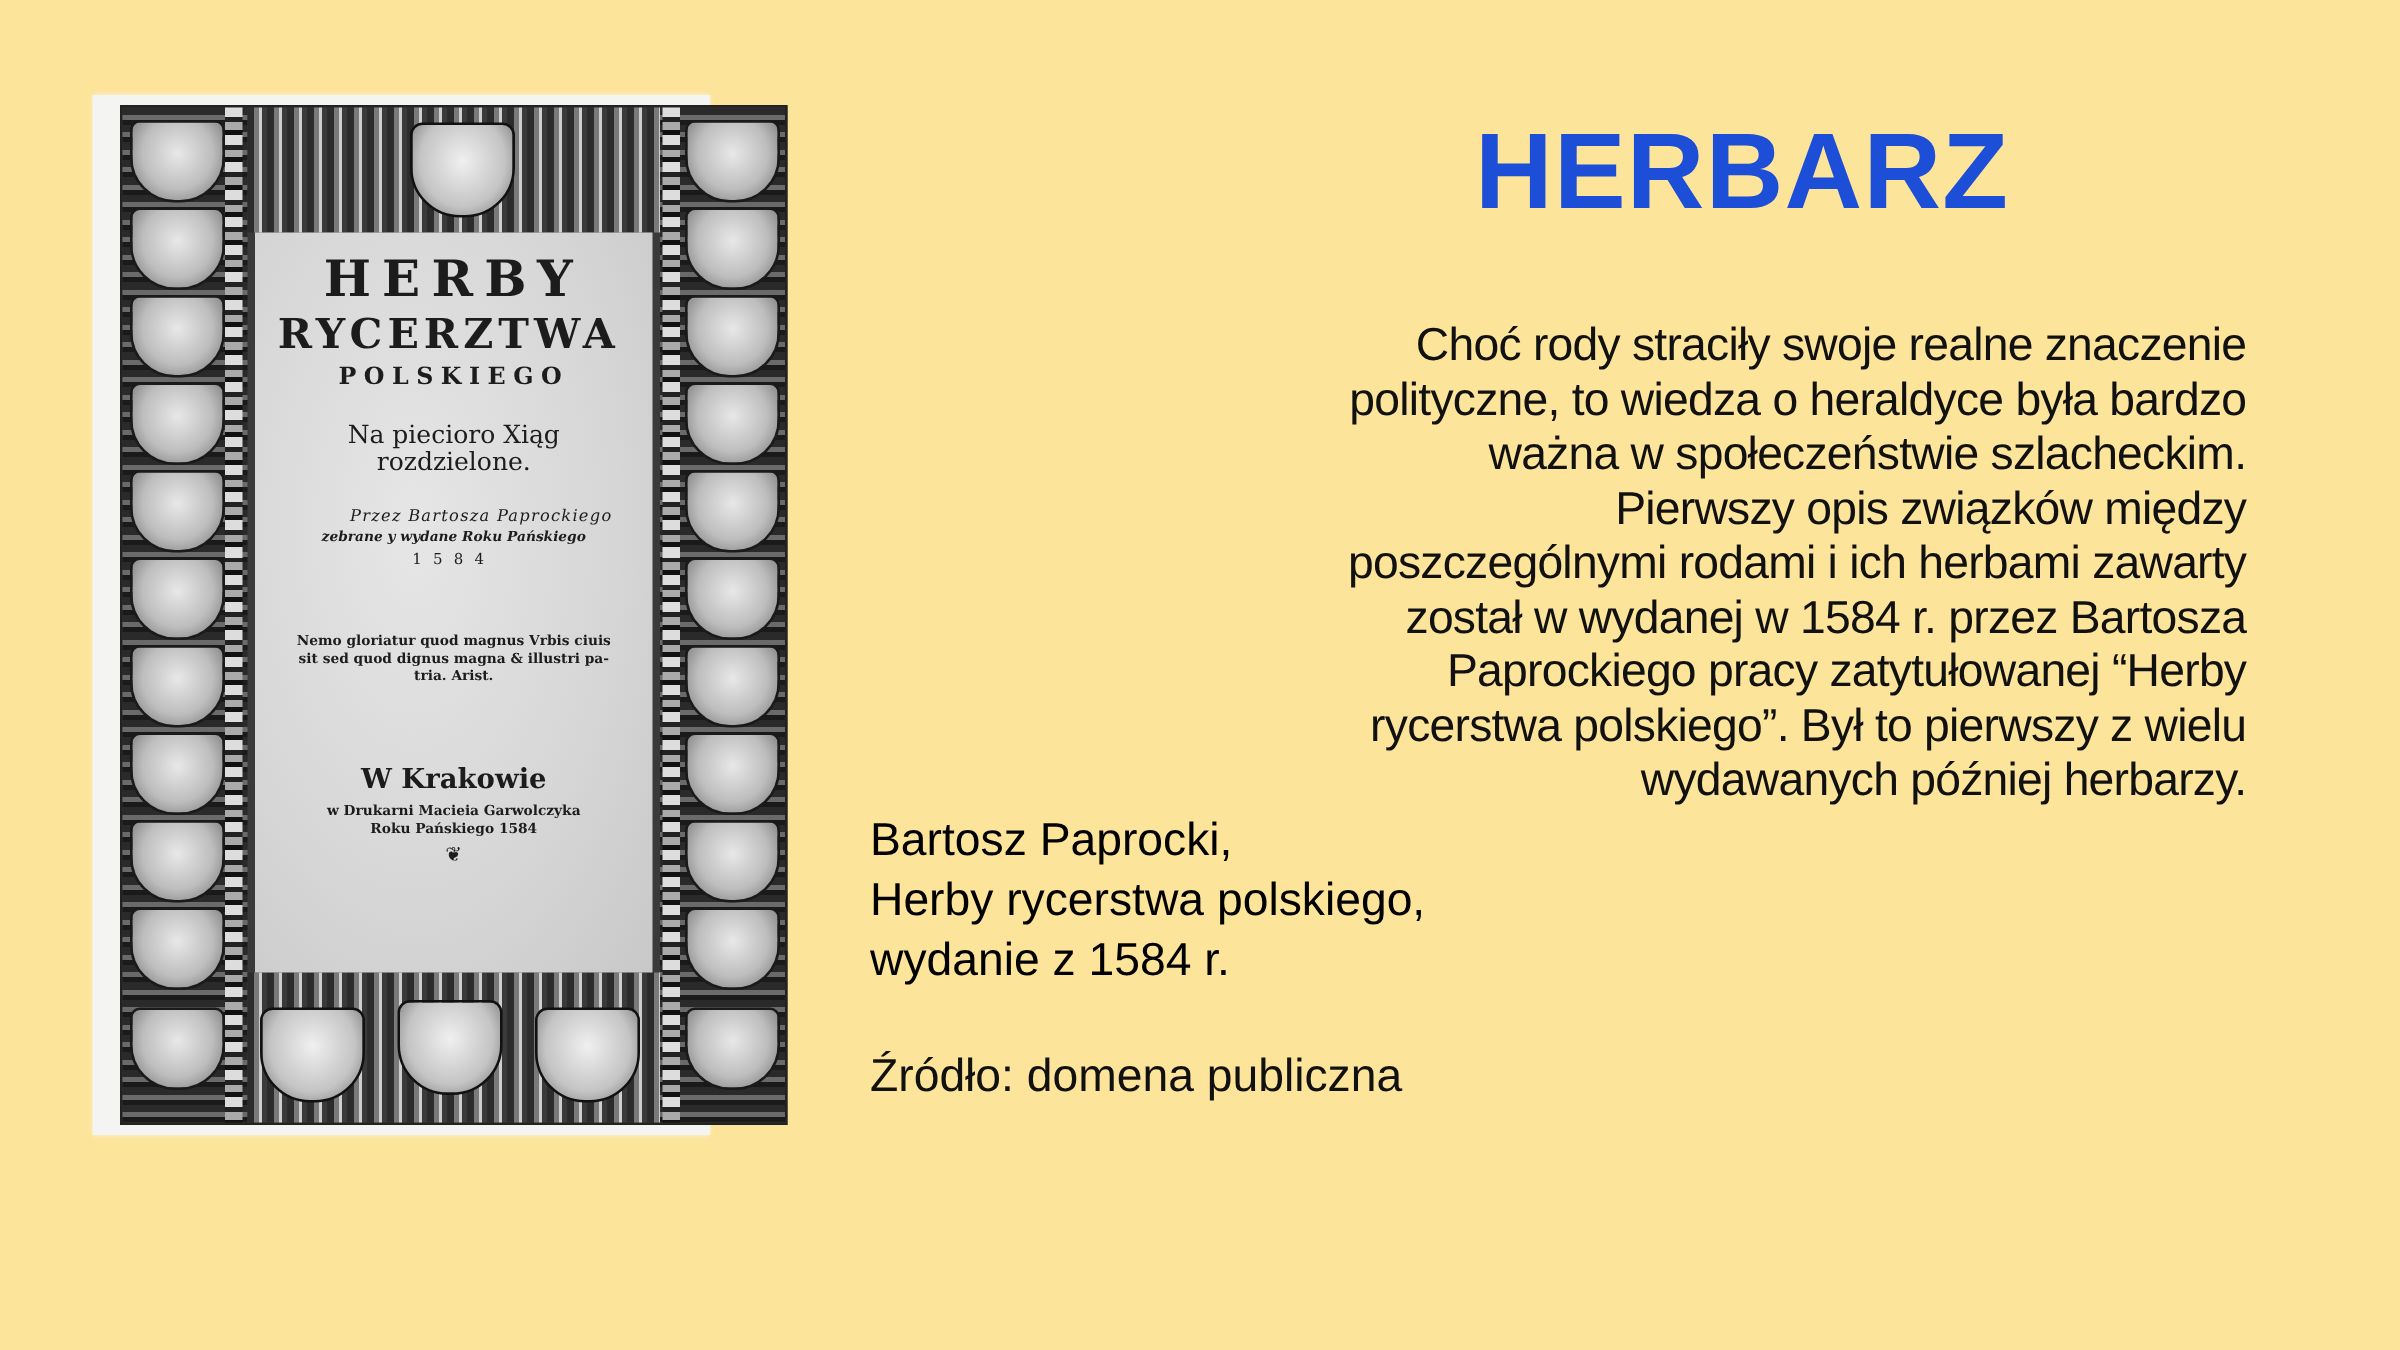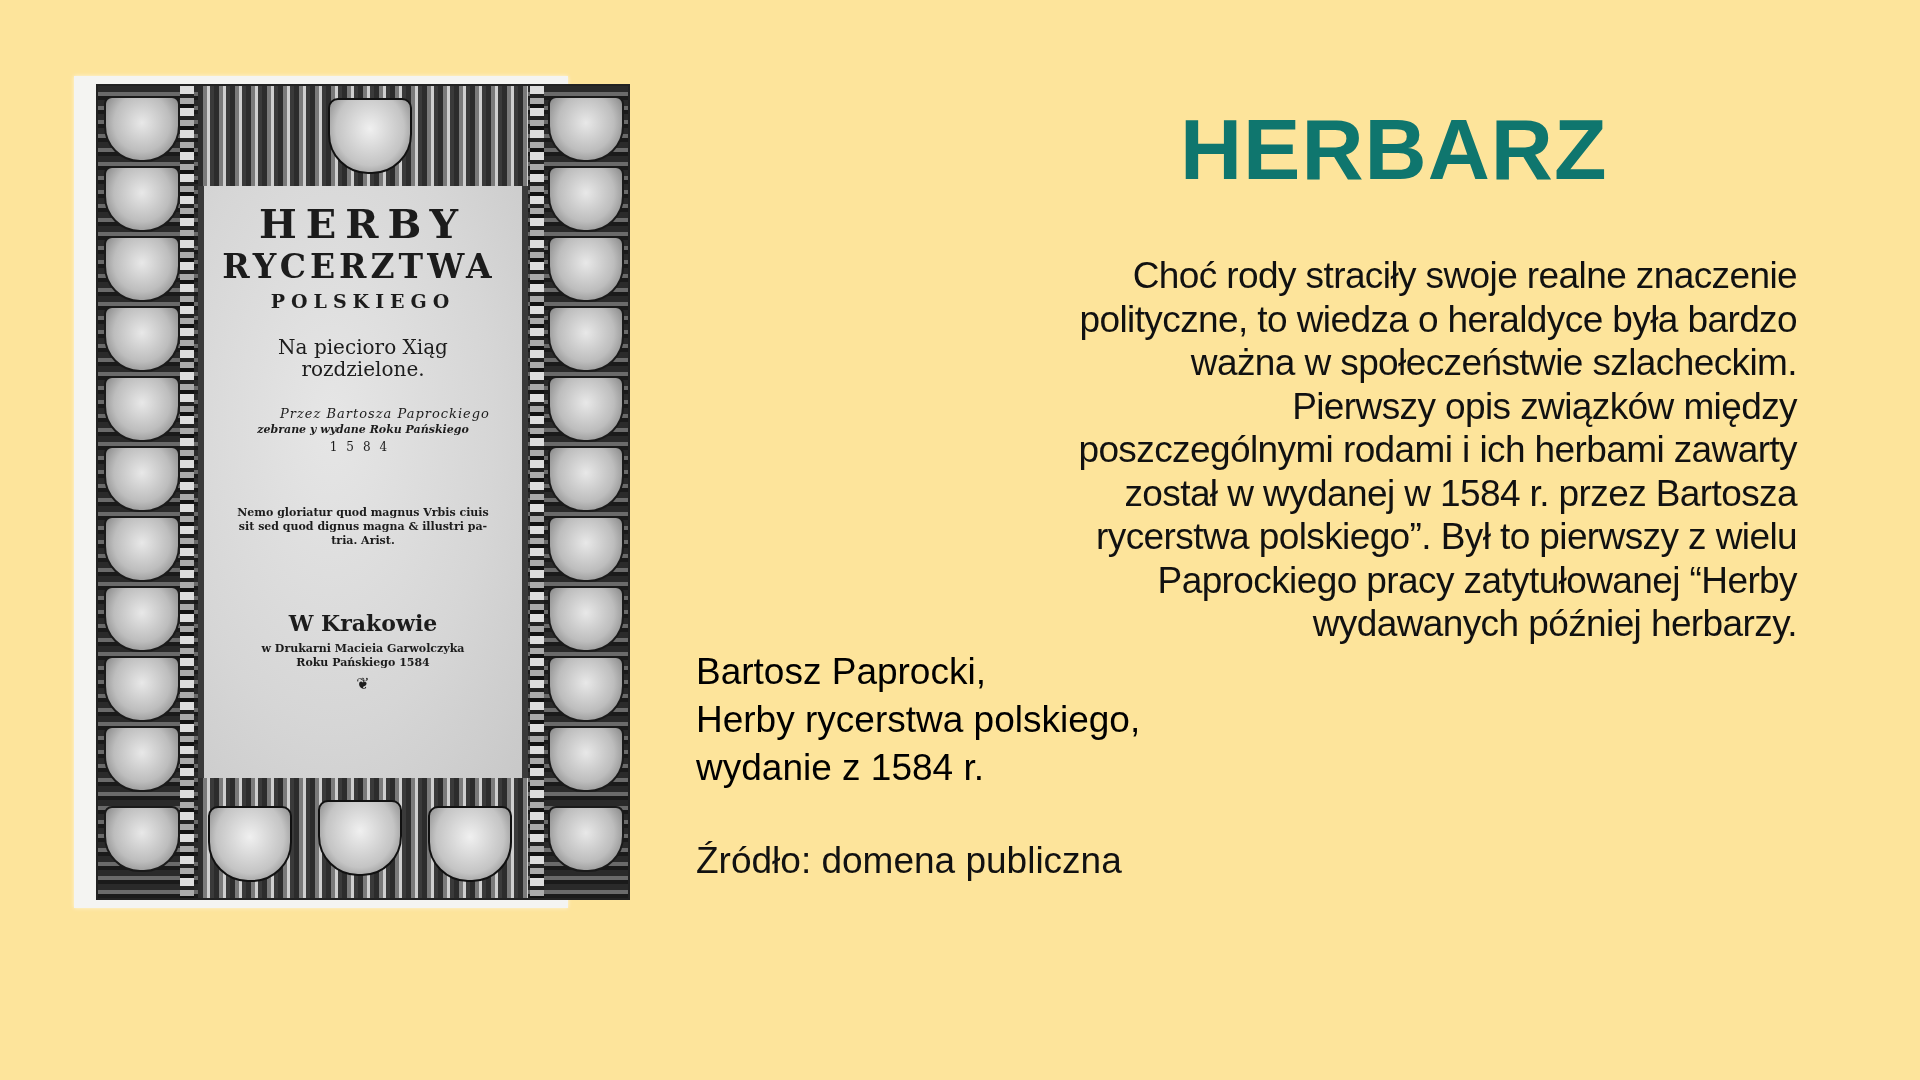--- a/index.html
+++ b/index.html
@@ -58,23 +58,23 @@
   .tp-na { font-size:20px; margin-top:24px; line-height:22px; }
   .tp-przez { font-size:13px; font-style:italic; margin-top:26px; letter-spacing:1px;padding-left:44px; }
   .tp-wydane { font-size:11px; font-style:italic; font-weight:bold; margin-top:2px; }
   .tp-year { font-size:12px; letter-spacing:9px; margin-top:4px; }
   .tp-motto { font-size:11px; font-weight:bold; margin-top:52px; line-height:14px; padding:0 10px; font-family:"DejaVu Serif", serif; }
   .tp-krak { font-size:22px; font-weight:bold; margin-top:62px; font-family:"DejaVu Serif", serif; }
   .tp-druk { font-size:11px; font-weight:bold; line-height:14px; margin-top:6px;text-align:center; }
   .tp-orn { font-size:16px; margin-top:4px; }
 
   .heading {
-    position:absolute; left:1180px; top:100px; width:420px;
+    position:absolute; left:1180px; top:88px; width:420px;
     font-size:86px; font-weight:bold; text-align:center;
-    color:#0f766e; letter-spacing:1px;
+    color:#1d4ed8; letter-spacing:1px;
   }
   .paragraph {
     position:absolute; right:123px; top:254px; width:820px;
     text-align:right; font-size:37px; line-height:43.5px;
     color:#111; letter-spacing:-0.6px;
   }
   .paragraph span { display:block; white-space:nowrap; }
   .caption {
     position:absolute; left:696px; top:648px;
     font-size:37px; line-height:48px; color:#000000;
@@ -152,22 +152,22 @@
 
 <div class="heading">HERBARZ</div>
 
 <div class="paragraph">
   <span>Choć rody straciły swoje realne znaczenie</span>
   <span>polityczne, to wiedza o heraldyce była bardzo</span>
   <span>ważna w społeczeństwie szlacheckim.</span>
   <span>Pierwszy opis  związków między</span>
   <span>poszczególnymi rodami i ich herbami zawarty</span>
   <span>został w wydanej w 1584 r. przez Bartosza</span>
+  <span>Paprockiego pracy zatytułowanej “Herby</span>
   <span>rycerstwa polskiego”. Był to pierwszy z wielu</span>
-  <span>Paprockiego pracy zatytułowanej “Herby</span>
   <span>wydawanych później herbarzy.</span>
 </div>
 
 <div class="caption">
   <span>Bartosz Paprocki,</span>
   <span>Herby rycerstwa polskiego,</span>
   <span>wydanie z 1584 r.</span>
 </div>
 
 <div class="source">Źródło: domena publiczna</div>

